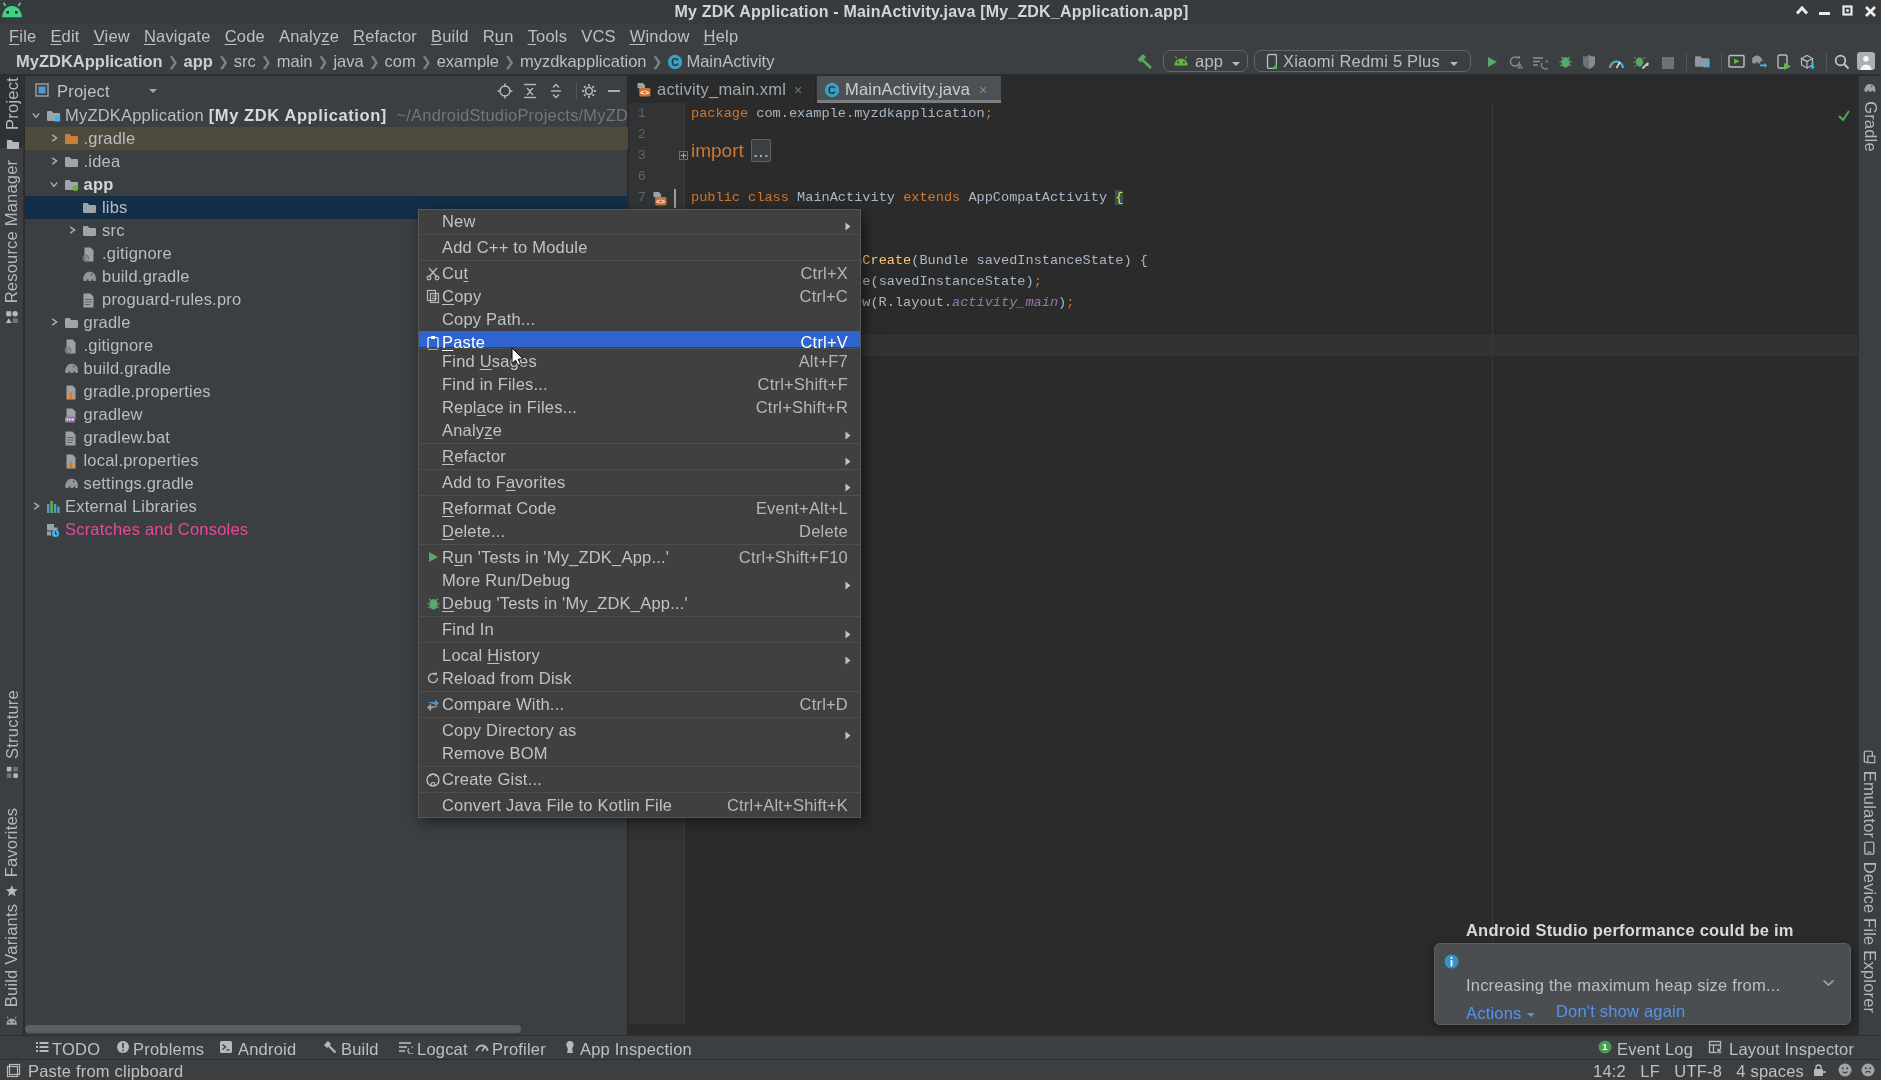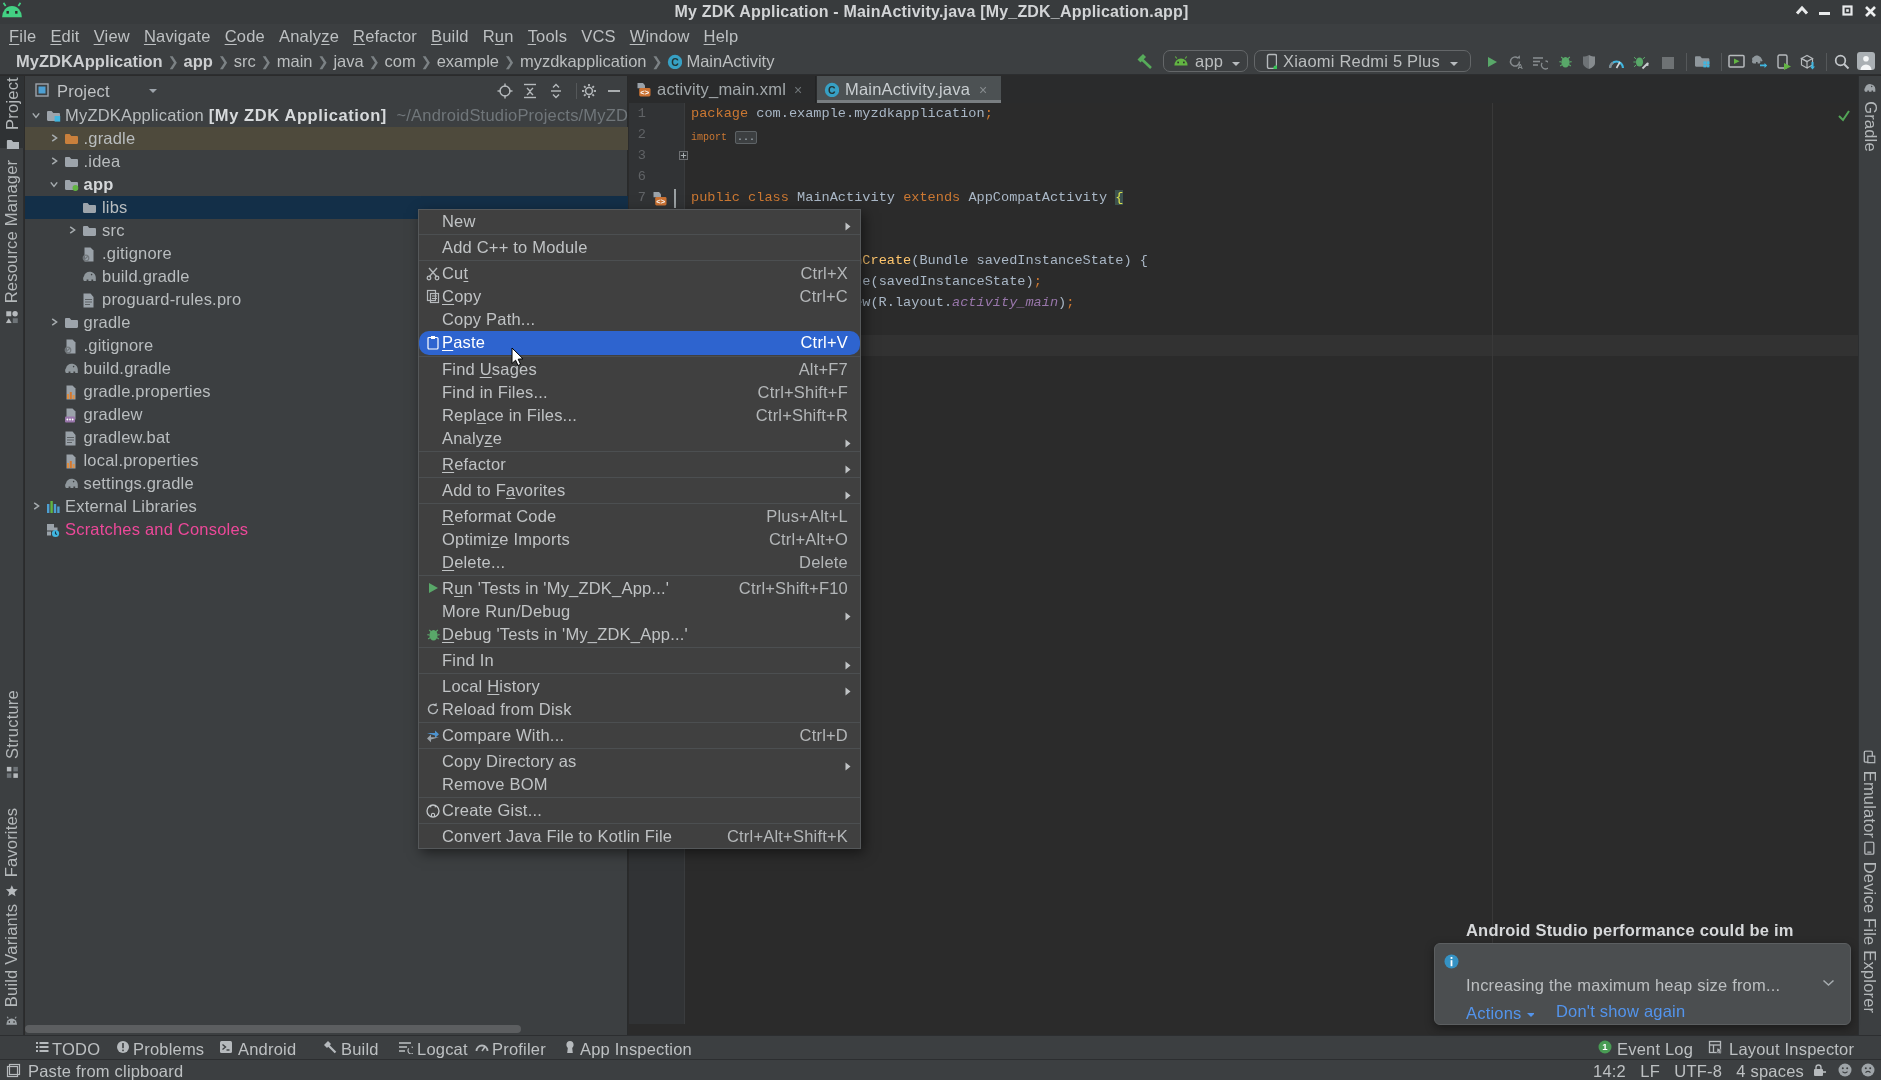--- a/index.html
+++ b/index.html
@@ -639,21 +639,21 @@
       <svg width="15" height="15" viewBox="0 0 15 15">
         <path d="M1.5 1 h5.5 l2 2.2 v3 h-7.5 z" fill="#9aa2a9"></path>
         <rect x="3.2" y="6" width="11.3" height="8.5" rx="1.4" fill="#cb7233"></rect>
         <text x="8.8" y="12.6" font-family="Liberation Sans,sans-serif" font-size="7.5" font-weight="bold" fill="#fff" text-anchor="middle">&lt;&gt;</text>
       </svg>
     </div>
 <div class="abs" style="left:674px;top:189px;width:2px;height:19px;background:#9aa0a3"></div>
 <div class="abs" style="left:686px;top:335px;width:1172px;height:21px;background:#323232"></div>
 <div class="abs" style="left:1492px;top:103px;width:1px;height:921px;background:#393939"></div>
 <div class="abs" style="left:691px;top:106px;font-family:'Liberation Mono',monospace;font-size:13.6px;letter-spacing:0;white-space:pre;color:#a9b7c6"><span style="color:#cc7832">package </span>com.example.myzdkapplication<span style="color:#cc7832">;</span></div>
-<div class="abs" style="left:691px;top:132px;font-family:Liberation Mono, monospace;font-size:10px;letter-spacing:0;white-space:pre;color:#a9b7c6"><span style="color:#cc7832">import </span><span style="background:#3c3f41;border:1px solid #5e6366;border-radius:2px;padding:0 1px;margin-left:2px;color:#adb8c1">...</span></div>
+<div class="abs" style="left:691px;top:140px;font-family:Liberation Sans, sans-serif;font-size:19px;letter-spacing:0;white-space:pre;color:#a9b7c6"><span style="color:#cc7832">import </span><span style="background:#3c3f41;border:1px solid #5e6366;border-radius:2px;padding:0 1px;margin-left:2px;color:#adb8c1">...</span></div>
 <div class="abs" style="left:691px;top:190px;font-family:'Liberation Mono',monospace;font-size:13.6px;letter-spacing:0;white-space:pre;color:#a9b7c6"><span style="color:#cc7832">public class </span>MainActivity <span style="color:#cc7832">extends </span>AppCompatActivity <span style="background:#3b514d;color:#dae04c">{</span></div>
 <div class="abs" style="left:691px;top:253px;font-family:'Liberation Mono',monospace;font-size:13.6px;letter-spacing:0;white-space:pre;color:#a9b7c6">    <span style="color:#cc7832">protected void </span><span style="color:#ffc66d">onCreate</span>(Bundle savedInstanceState) {</div>
 <div class="abs" style="left:691px;top:274px;font-family:'Liberation Mono',monospace;font-size:13.6px;letter-spacing:0;white-space:pre;color:#a9b7c6">        <span style="color:#cc7832">super</span>.onCreate(savedInstanceState)<span style="color:#cc7832">;</span></div>
 <div class="abs" style="left:691px;top:295px;font-family:'Liberation Mono',monospace;font-size:13.6px;letter-spacing:0;white-space:pre;color:#a9b7c6">        setContentView(R.layout.<span style="color:#9876aa;font-style:italic">activity_main</span>)<span style="color:#cc7832">;</span></div>
 <div class="abs ico" style="left:1837px;top:108px">
       <svg width="14" height="14" viewBox="0 0 14 14">
         <polyline points="2,8 6,12 12,3" fill="none" stroke="#53a557" stroke-width="2"></polyline>
       </svg>
     </div>
 <div class="abs" style="left:0;top:1035px;width:1881px;height:25px;background:#3c3f41;border-top:1px solid #2c2e30"></div>
@@ -830,21 +830,21 @@
               <line x1="6" y1="9.5" x2="11" y2="9.5"></line>
             </g>
           </svg>
         </span>
         <span style="position:absolute;left:23px;top:0;line-height:23px;white-space:nowrap"><u>C</u>opy</span>
         <span style="position:absolute;right:12px;top:0;line-height:23px;color:#b3b6b8">Ctrl+C</span>
       </div>
       <div style="height:23px;position:relative;">
         <span style="position:absolute;left:23px;top:0;line-height:23px;white-space:nowrap">Copy Path...</span>
       </div>
-      <div style="height:24px;position:relative;background:#2e64cf;color:#fff;border-radius:10px;">
+      <div style="height:16px;position:relative;background:#2e64cf;color:#fff;">
         <span class="ico" style="position:absolute;left:7px;top:4px">
           <svg width="14" height="15" viewBox="0 0 14 15">
             <g stroke="#ffffff" stroke-width="1.2" fill="none">
               <rect x="2" y="2.5" width="10" height="11.5" rx="1"></rect>
             </g>
             <rect x="5" y="1" width="4" height="3" fill="#ffffff"></rect>
           </svg>
         </span>
         <span style="position:absolute;left:23px;top:0;line-height:23px;white-space:nowrap"><u>P</u>aste</span>
         <span style="position:absolute;right:12px;top:0;line-height:23px;color:#fff">Ctrl+V</span>
@@ -886,25 +886,21 @@
         <span style="position:absolute;left:23px;top:0;line-height:23px;white-space:nowrap">Add to F<u>a</u>vorites</span>
         <span style="position:absolute;right:8px;top:6.5px"><svg width="8" height="11" viewBox="0 0 8 11">
             <path d="M1.5 1.5 L6.5 5.5 L1.5 9.5 z" fill="#c0c3c5"></path>
           </svg></span>
       </div>
       <div style="height:3px;position:relative">
         <div style="position:absolute;left:0;right:0;top:1px;height:1px;background:#4c4f51"></div>
       </div>
       <div style="height:23px;position:relative;">
         <span style="position:absolute;left:23px;top:0;line-height:23px;white-space:nowrap"><u>R</u>eformat Code</span>
-        <span style="position:absolute;right:12px;top:0;line-height:23px;color:#b3b6b8">Plus+Alt+L</span>
-      </div>
-      <div style="height:23px;position:relative;">
-        <span style="position:absolute;left:23px;top:0;line-height:23px;white-space:nowrap">Optimi<u>z</u>e Imports</span>
-        <span style="position:absolute;right:12px;top:0;line-height:23px;color:#b3b6b8">Ctrl+Alt+O</span>
+        <span style="position:absolute;right:12px;top:0;line-height:23px;color:#b3b6b8">Event+Alt+L</span>
       </div>
       <div style="height:23px;position:relative;">
         <span style="position:absolute;left:23px;top:0;line-height:23px;white-space:nowrap"><u>D</u>elete...</span>
         <span style="position:absolute;right:12px;top:0;line-height:23px;color:#b3b6b8">Delete</span>
       </div>
       <div style="height:3px;position:relative">
         <div style="position:absolute;left:0;right:0;top:1px;height:1px;background:#4c4f51"></div>
       </div>
       <div style="height:23px;position:relative;">
         <span class="ico" style="position:absolute;left:7px;top:4px">

